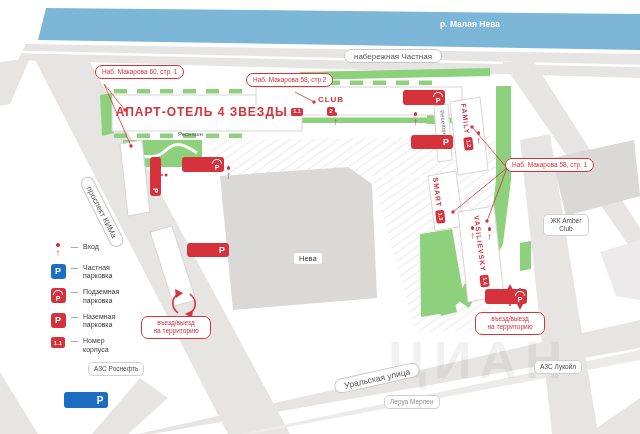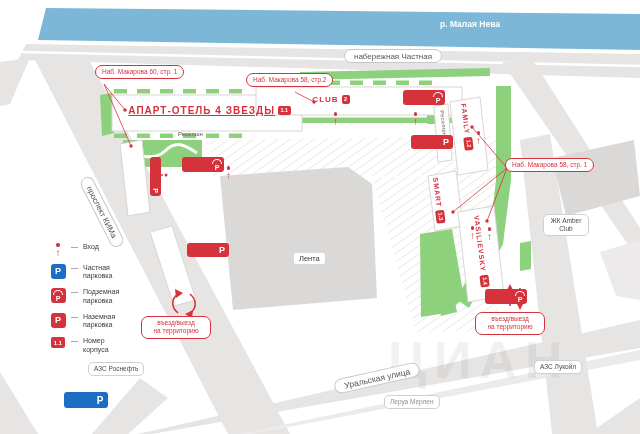--- a/index.html
+++ b/index.html
@@ -168,44 +168,44 @@
 <div class="abs" style="left:412px;top:19px;color:#fff;font-weight:bold;font-size:8.5px;z-index:8;">р. Малая Нева</div>
 <div class="street-pill" style="left:344px;top:49px;">набережная Частная</div>
 <div class="street-pill" style="left:102px;top:212px;transform:translate(-50%,-50%) rotate(63deg);">проспект КИМа</div>
 <div class="street-pill" style="left:377px;top:378px;transform:translate(-50%,-50%) rotate(-12.5deg);font-size:8.5px;">Уральская улица</div>
 
 <div class="rbox" style="left:95px;top:65px;">Наб. Макарова 60, стр. 1</div>
 <div class="rbox" style="left:246px;top:73px;">Наб. Макарова 58, стр.2</div>
 <div class="rbox" style="left:505px;top:158px;">Наб. Макарова 58, стр. 1</div>
 
 <div class="hrow" style="left:112px;top:105px;width:195px;">
-  <span class="bname" style="font-size:10px;text-decoration:underline;">АПАРТ-ОТЕЛЬ 4 ЗВЕЗДЫ</span>
+  <span class="bname" style="font-size:12px;">АПАРТ-ОТЕЛЬ 4 ЗВЕЗДЫ</span>
   <span class="num">1.1</span>
 </div>
-<div class="hrow" style="left:256px;top:95px;width:150px;">
+<div class="hrow" style="left:256px;top:95px;width:150px;flex-direction:column;">
   <span class="bname" style="font-size:8px;">CLUB</span>
   <span class="num">2</span>
 </div>
 <div class="vrow" style="left:468px;top:103px;transform:rotate(83deg);">
   <span class="bname" style="font-size:7px;">FAMILY</span>
   <span class="num">1.2</span>
 </div>
 <div class="vrow" style="left:440px;top:177px;transform:rotate(83deg);">
   <span class="bname" style="font-size:7px;">SMART</span>
   <span class="num">1.3</span>
 </div>
 <div class="vrow" style="left:481px;top:215px;transform:rotate(83deg);">
   <span class="bname" style="font-size:7px;">VASILIEVSKY</span>
   <span class="num">1.4</span>
 </div>
 
 <div class="grey-txt" style="left:178px;top:131px;">Ресепшн</div>
 <div class="vrow" style="left:445px;top:110px;transform:rotate(83deg);color:#555;font-size:5.5px;letter-spacing:0.5px;z-index:8;">Ресепшн</div>
 
-<div class="plain" style="left:294px;top:253px;">Лента</div>
+<div class="plain" style="left:294px;top:253px;">Нева</div>
 <div class="wbox" style="left:543px;top:214px;width:34px;">ЖК Amber
 Club</div>
 <div class="wbox" style="left:88px;top:362px;">АЗС Роснефть</div>
 <div class="wbox" style="left:534px;top:360px;">АЗС Лукойл</div>
 <div class="wbox" style="left:384px;top:395px;color:#8f8f8f;">Леруа Мерлен</div>
 
 <div class="rbox" style="left:141px;top:316px;width:56px;">въезд/выезд
 на территорию</div>
 <div class="rbox" style="left:475px;top:312px;width:56px;">въезд/выезд
 на территорию</div>

